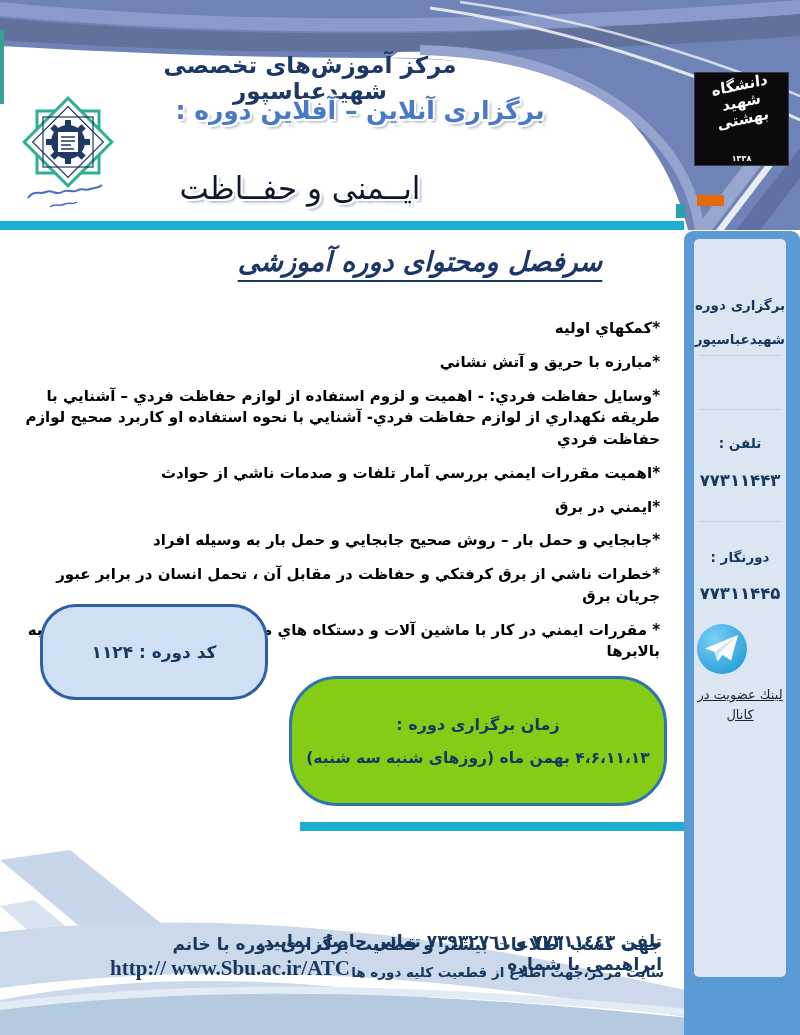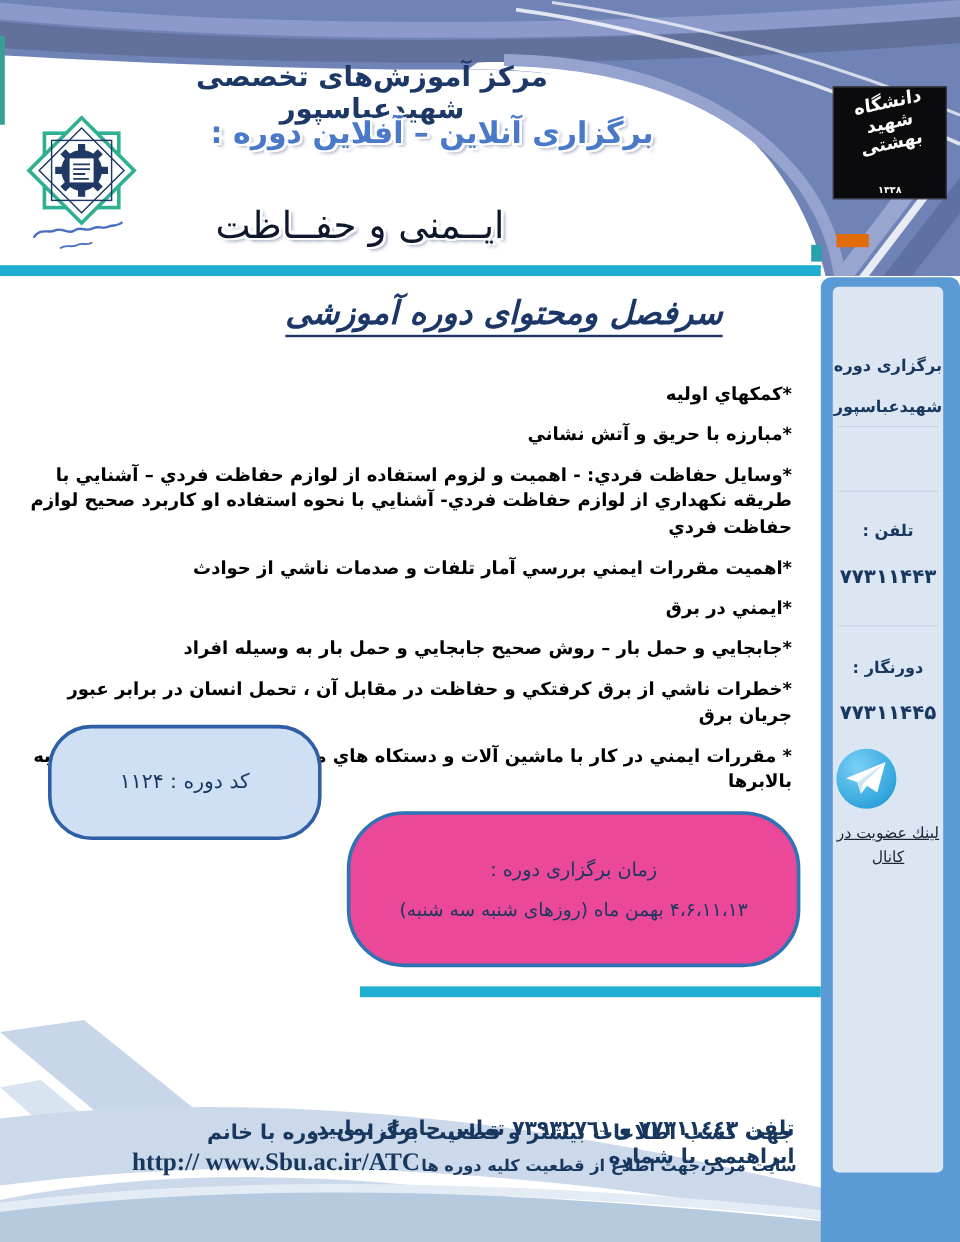--- a/index.html
+++ b/index.html
@@ -38,24 +38,24 @@
           font-size:12px;font-weight:bold;color:#000;word-break:break-all;line-height:1.7;
           letter-spacing:-0.2px;}
   
   .section-title{left:180px;top:246px;width:480px;text-align:center;direction:rtl;z-index:4;
                  font-size:27px;font-weight:bold;font-style:italic;color:#1c3767;
                  text-decoration:underline;text-decoration-thickness:2px;text-underline-offset:9px;}
   .topics{left:8px;top:318px;width:652px;direction:rtl;text-align:right;z-index:4;
           color:#000;font-size:15px;font-weight:bold;}
   .topic{margin-bottom:12px;line-height:1.45;}
   .pill{position:absolute;display:flex;flex-direction:column;align-items:center;justify-content:center;
-        direction:rtl;color:#17375e;font-weight:normal;z-index:4;}
+        direction:rtl;color:#17375e;font-weight:bold;z-index:4;}
   .pill-code{left:40px;top:604px;width:222px;height:90px;background:#cfe0f5;border:3px solid #2e5fa6;
              border-radius:36px;font-size:17px;}
-  .pill-time{left:289px;top:676px;width:372px;height:124px;background:#ec4899;border:3px solid #2e74b5;
+  .pill-time{left:289px;top:676px;width:372px;height:124px;background:#84cc16;border:3px solid #2e74b5;
              border-radius:48px;font-size:16px;gap:15px;}
   .pill-time .dates{font-size:15.5px;}
   
   .ftr-svg{position:absolute;left:0;top:820px;z-index:1;}
   .cyan-bar2{left:300px;top:822px;width:384px;height:9px;background:#1fadd1;z-index:2;}
   .info-line{left:140px;width:522px;text-align:right;direction:rtl;font-size:17px;font-weight:bold;
              color:#17375e;z-index:4;}
   .info1{top:934px;} .info2{top:931px;}
   .site-note{left:300px;top:964px;width:364px;text-align:right;direction:rtl;font-size:13.5px;
              font-weight:bold;color:#17375e;z-index:4;}

